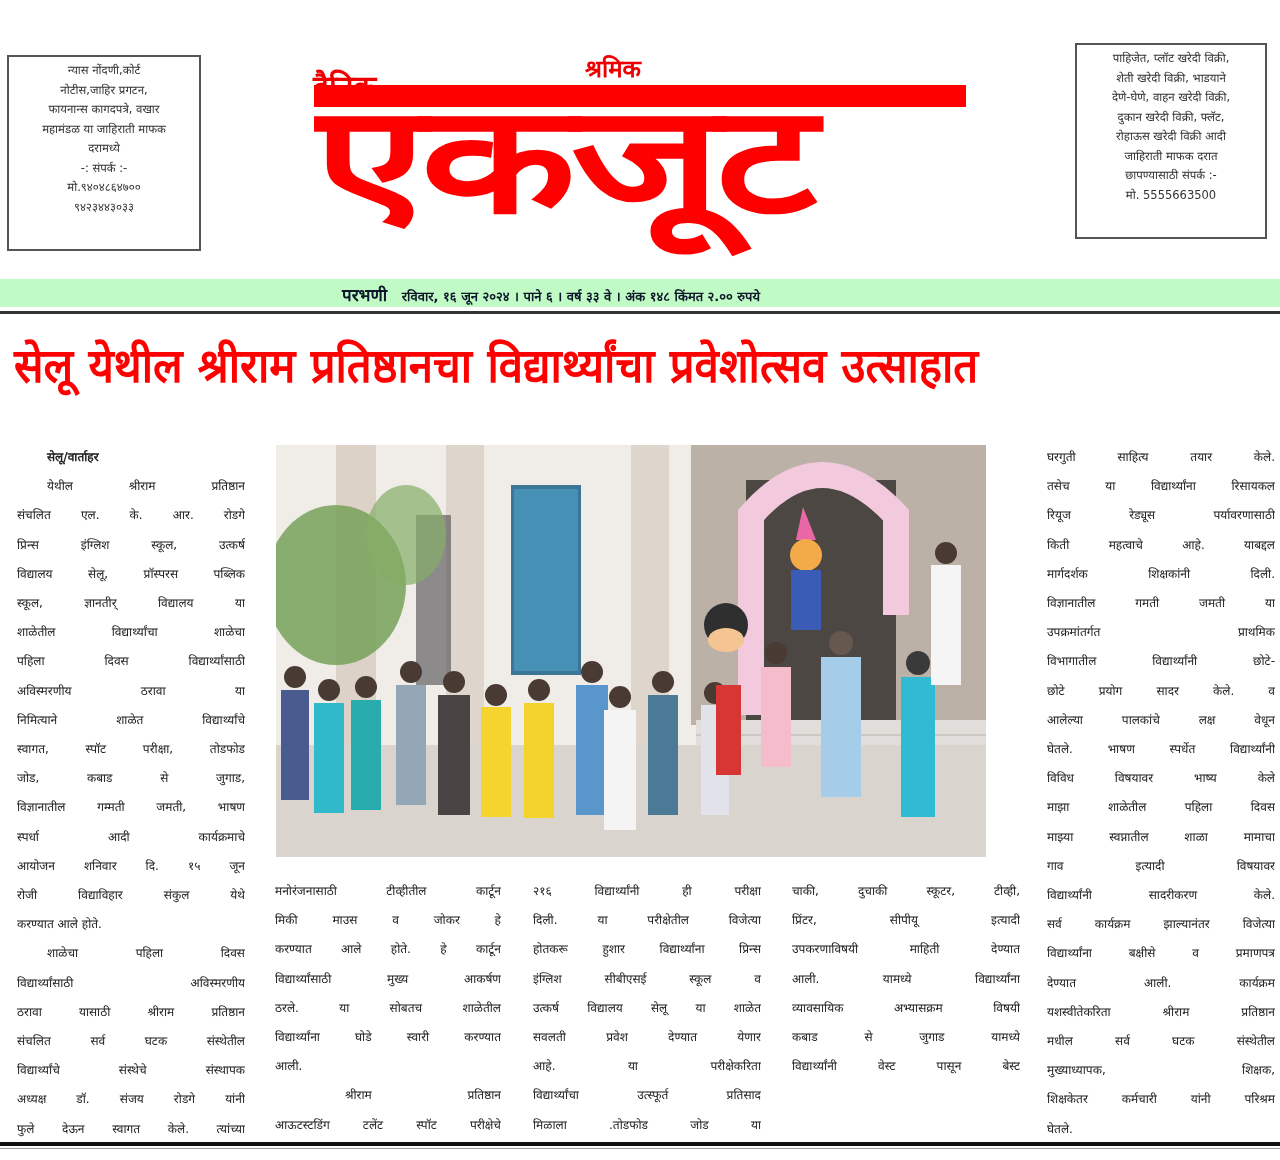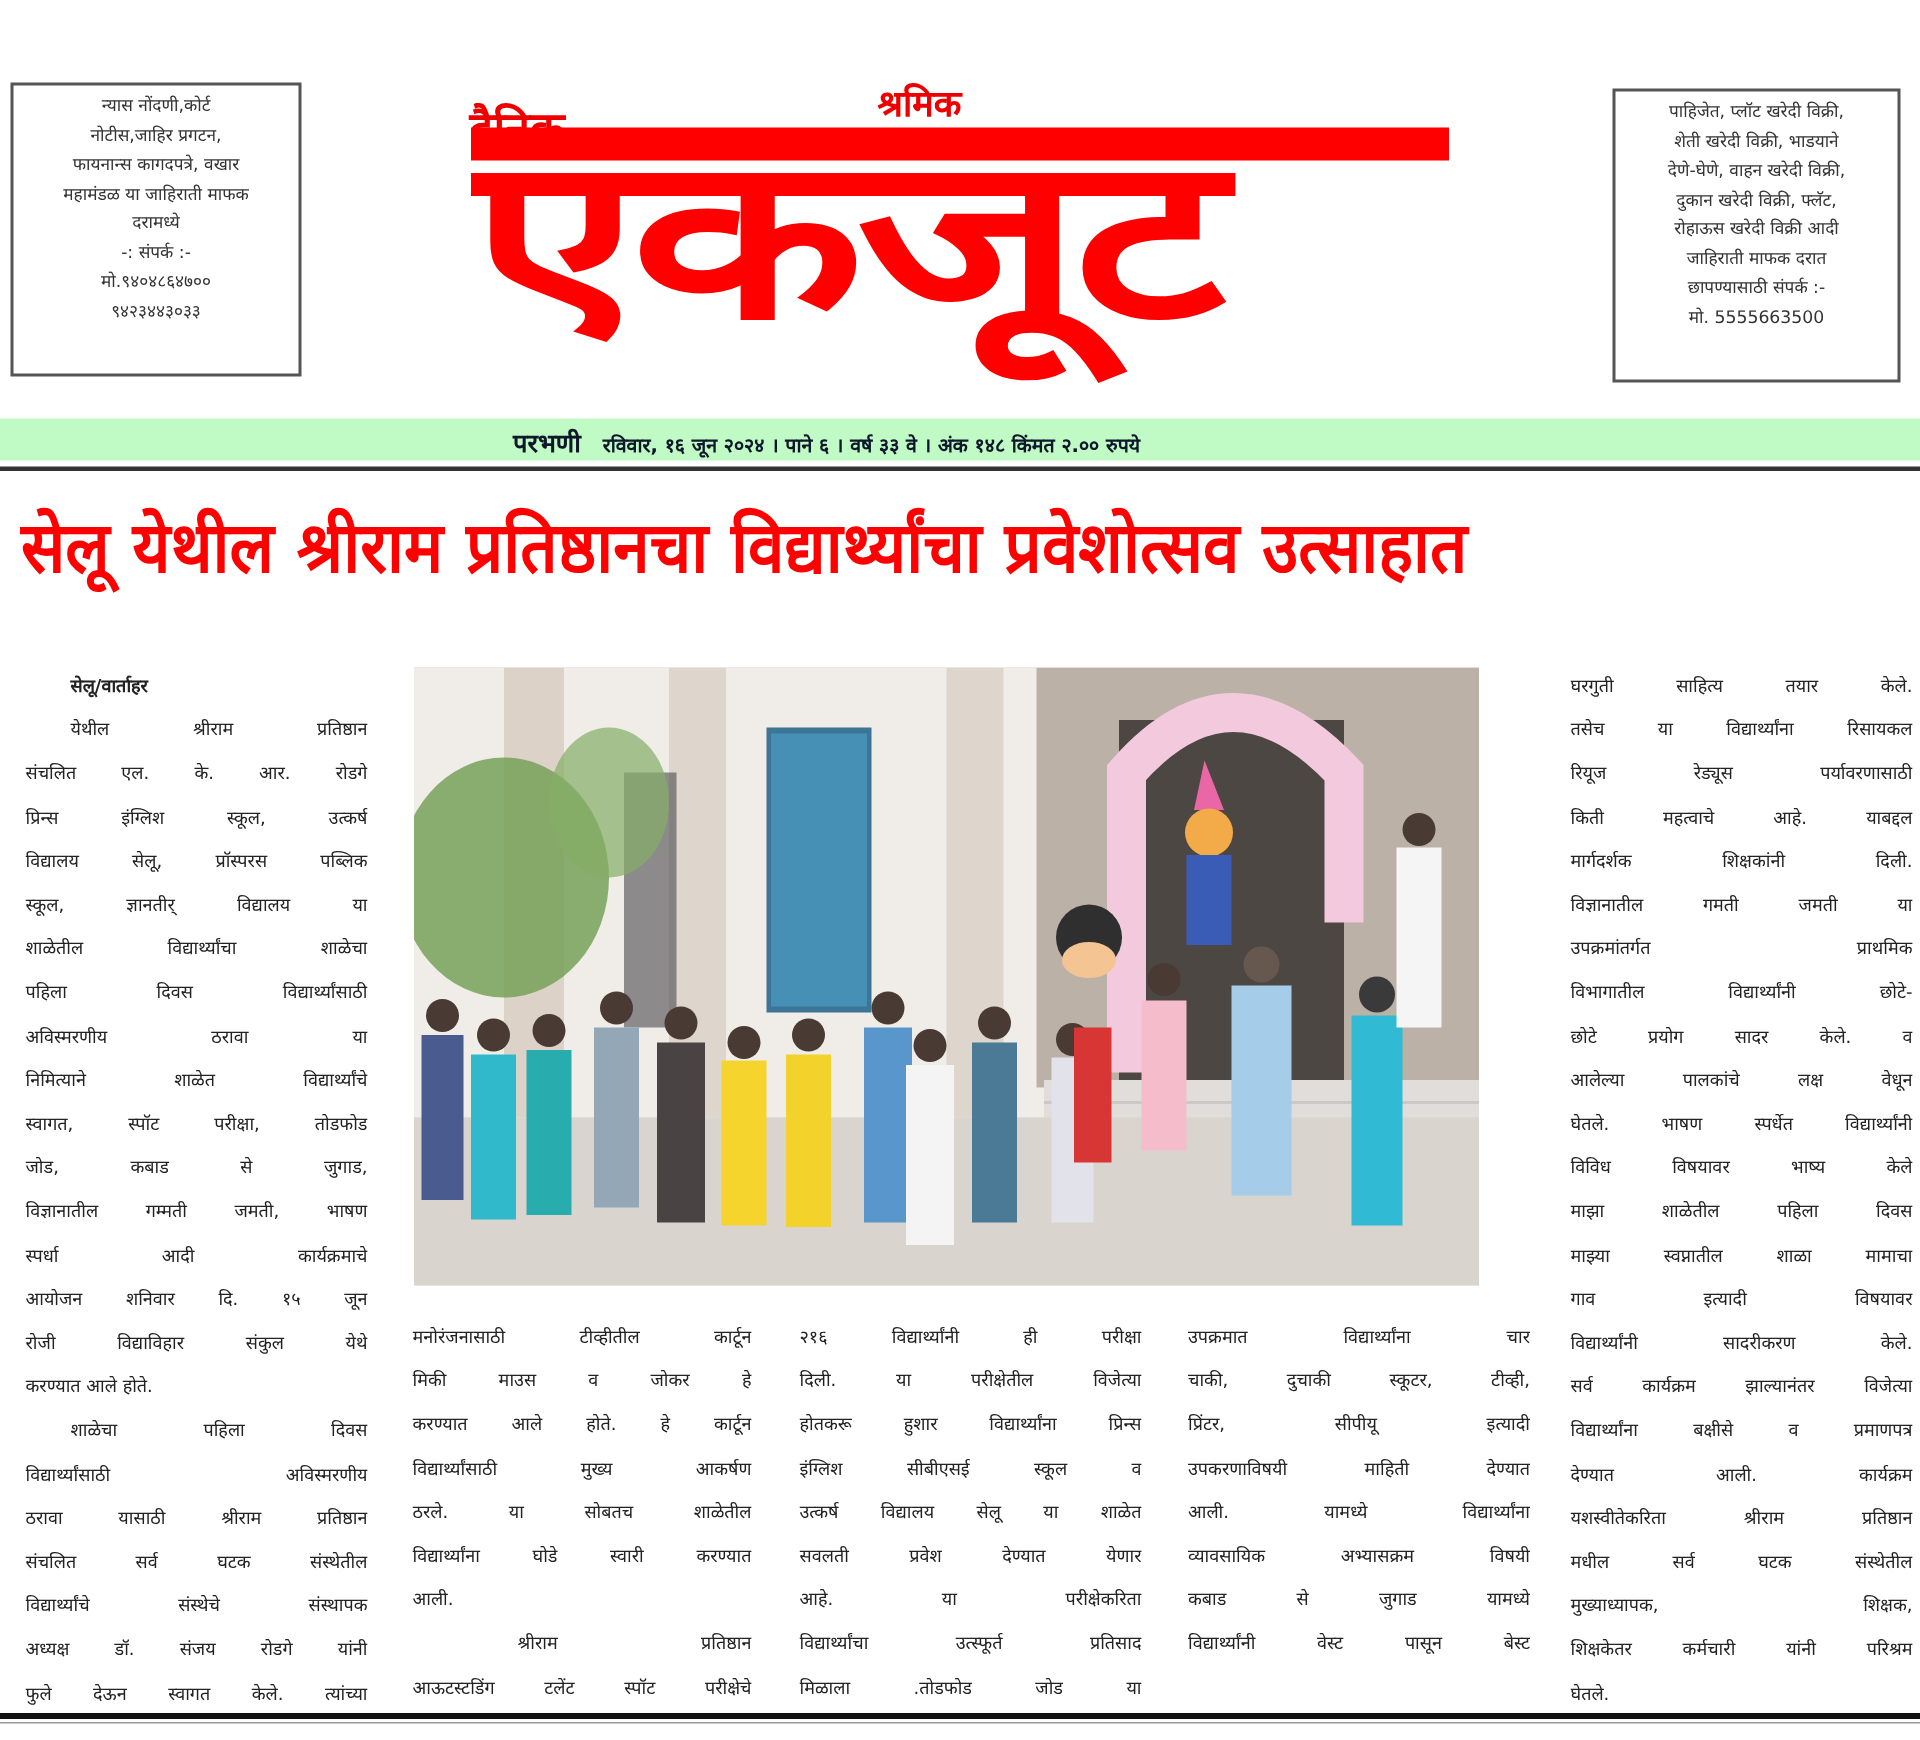--- a/index.html
+++ b/index.html
@@ -39,21 +39,21 @@
   <div>न्यास नोंदणी,कोर्ट</div>
   <div>नोटीस,जाहिर प्रगटन,</div>
   <div>फायनान्स कागदपत्रे, वखार</div>
   <div>महामंडळ या जाहिराती माफक</div>
   <div>दरामध्ये</div>
   <div>-: संपर्क :-</div>
   <div>मो.९४०४८६४७००</div>
   <div>९४२३४४३०३३</div>
 </div>
 
-<div class="abs adbox" style="left:1075px;top:59px;width:192px;height:196px;">
+<div class="abs adbox" style="left:1075px;top:43px;width:192px;height:196px;">
   <div>पाहिजेत, प्लॉट खरेदी विक्री,</div>
   <div>शेती खरेदी विक्री, भाडयाने</div>
   <div>देणे-घेणे, वाहन खरेदी विक्री,</div>
   <div>दुकान खरेदी विक्री, फ्लॅट,</div>
   <div>रोहाऊस खरेदी विक्री आदी</div>
   <div>जाहिराती माफक दरात</div>
   <div>छापण्यासाठी संपर्क :-</div>
   <div>मो. 5555663500</div>
 </div>
 
@@ -193,21 +193,20 @@
   <div>होतकरू हुशार विद्यार्थ्यांना प्रिन्स</div>
   <div>इंग्लिश सीबीएसई स्कूल व</div>
   <div>उत्कर्ष विद्यालय सेलू या शाळेत</div>
   <div>सवलती प्रवेश देण्यात येणार</div>
   <div>आहे. या परीक्षेकरिता</div>
   <div>विद्यार्थ्यांचा उत्स्फूर्त प्रतिसाद</div>
   <div>मिळाला .तोडफोड जोड या</div>
 </div>
 
 <div class="abs col" style="left:792px;top:877px;width:228px;">
-  <div>उपक्रमात विद्यार्थ्यांना चार</div>
   <div>चाकी, दुचाकी स्कूटर, टीव्ही,</div>
   <div>प्रिंटर, सीपीयू इत्यादी</div>
   <div>उपकरणाविषयी माहिती देण्यात</div>
   <div>आली. यामध्ये विद्यार्थ्यांना</div>
   <div>व्यावसायिक अभ्यासक्रम विषयी</div>
   <div>कबाड से जुगाड यामध्ये</div>
   <div>विद्यार्थ्यांनी वेस्ट पासून बेस्ट</div>
 </div>
 
 <div class="abs col" style="left:1047px;top:443px;width:228px;">

